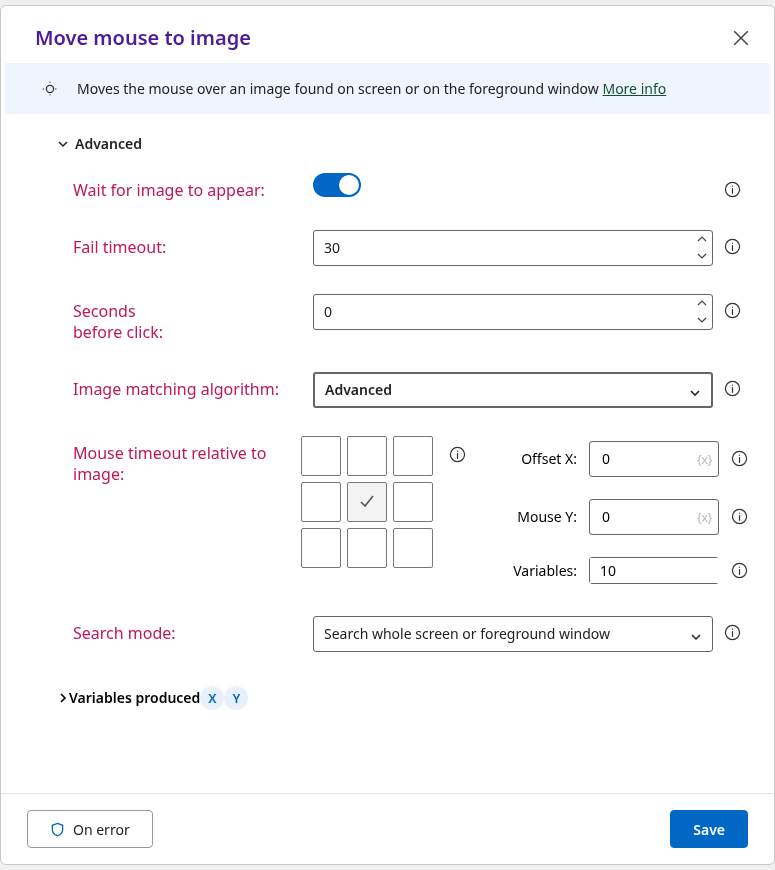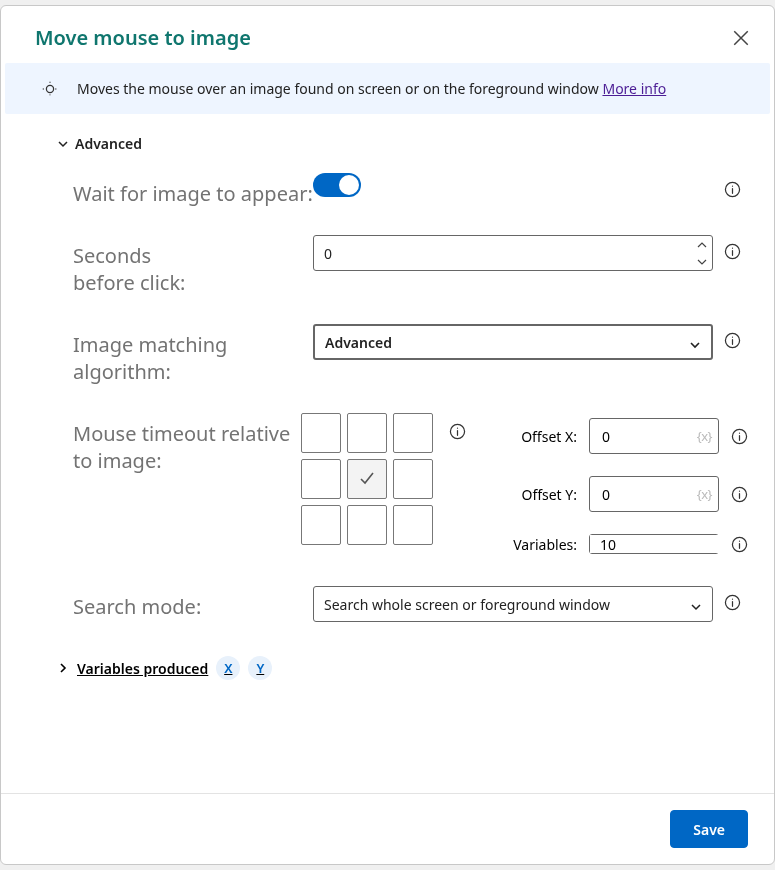--- a/index.html
+++ b/index.html
@@ -1,31 +1,31 @@
 <!DOCTYPE html>
 <html><head>
 <meta charset="utf-8">
 <style>
   * { box-sizing: border-box; font-family: "Segoe UI", system-ui, -apple-system, sans-serif; }
   body { margin: 0; background: #f0f0f0; display: flex; justify-content: center; padding: 5px; }
   .dialog { width: 775px; height: 860px; background: #fff; border: 1px solid #c8c8c8; border-radius: 6px; display: flex; flex-direction: column; position: relative; }
   .titlebar { display: flex; align-items: center; justify-content: space-between; padding: 18px 24px 12px 34px; }
-  .title { font-size: 20px; font-weight: 600; color: #0f766e; }
+  .title { font-size: 20px; font-weight: 600; color: #4c1d95; }
   .close { width: 18px; height: 18px; cursor: pointer; color: #444; }
   .close svg { width: 18px; height: 18px; }
   .banner { background: #eef5ff; margin: 0 4px; padding: 16px 20px 16px 36px; display: flex; align-items: center; gap: 18px; color: #222; font-size: 14px; border-radius: 2px; }
   .banner-icon { width: 18px; height: 18px; color: #333; flex-shrink: 0; }
-  .banner-link { color: #4c1d95; text-decoration: underline; cursor: pointer; }
+  .banner-link { color: #14532d; text-decoration: underline; cursor: pointer; }
   .body { flex: 1; overflow-y: auto; padding: 20px 26px 10px 56px; }
   .section-head { display: flex; align-items: center; gap: 6px; font-weight: 600; font-size: 14px; color: #222; cursor: pointer; margin-bottom: 20px; }
   .chev { width: 12px; height: 12px; display: inline-flex; align-items: center; justify-content: center; }
   .chev svg { width: 12px; height: 12px; }
   .form { padding-left: 16px; }
   .row { display: flex; align-items: flex-start; margin-bottom: 28px; }
-  .row-label { width: 240px; font-size: 20px; color: #737373; padding-top: 7px; line-height: 1.35; }
+  .row-label { width: 240px; font-size: 16px; color: #be185d; padding-top: 7px; line-height: 1.35; }
   .row-ctrl { flex: 1; display: flex; align-items: center; }
   .row-info { width: 32px; display: flex; justify-content: center; padding-top: 8px; }
   .info-ic { width: 17px; height: 17px; cursor: pointer; color: #333; }
   .info-ic svg { width: 17px; height: 17px; }
   .toggle { width: 48px; height: 24px; border-radius: 14px; background: #0067c5; position: relative; cursor: pointer; }
   .toggle .knob { position: absolute; right: 2px; top: 2px; width: 20px; height: 20px; border-radius: 50%; background: #fff; }
   .num-input, .select, .text-input { border: 1px solid #666; border-radius: 3px; height: 36px; font-size: 14px; color: #222; background: #fff; }
   .num-input { width: 400px; display: flex; align-items: stretch; }
   .num-input input { border: none; flex: 1; padding: 0 10px; font-size: 14px; outline: none; background: transparent; color: #222; }
   .spinner { width: 20px; display: flex; flex-direction: column; border-left: 0; }
@@ -38,23 +38,23 @@
   .gcell { border: 1px solid #777; border-radius: 2px; cursor: pointer; display: flex; align-items: center; justify-content: center; background: #fff; }
   .gcell.sel { background: #f3f3f3; }
   .gcell svg { width: 18px; height: 18px; color: #555; }
   .grid-wrap { display: flex; gap: 12px; align-items: flex-start; }
   .offset-col { display: flex; flex-direction: column; gap: 22px; padding-top: 5px; margin-left: 20px; }
   .offset-row { display: flex; align-items: center; gap: 12px; }
   .offset-label { font-size: 14px; width: 76px; text-align: right; }
   .offset-input { width: 130px; height: 36px; border: 1px solid #666; border-radius: 3px; display: flex; align-items: center; padding: 0 6px 0 10px; gap: 4px; }
   .offset-input input { border: none; flex: 1; width: 40px; font-size: 14px; outline: none; }
   .fx { color: #bbb; font-size: 13px; letter-spacing: -0.5px; }
-  .tol-input { width: 130px; height: 20px; border: 1px solid #666; border-radius: 3px; display: flex; align-items: stretch; }
+  .tol-input { width: 130px; height: 27px; border: 1px solid #666; border-radius: 3px; display: flex; align-items: stretch; }
   .tol-input input { border: none; flex: 1; padding: 0 10px; font-size: 14px; outline: none; }
-  .vars-row { display: flex; align-items: center; gap: 8px; padding: 6px 0 20px; text-decoration: underline; }
+  .vars-row { display: flex; align-items: center; gap: 0; padding: 6px 0 20px; }
   .var-pill { background: #e8f1fb; color: #0067c5; width: 24px; height: 24px; border-radius: 12px; display: inline-flex; align-items: center; justify-content: center; font-size: 13px; font-weight: 600; cursor: pointer; }
   .footer { border-top: 1px solid #e3e3e3; padding: 16px 26px; display: flex; align-items: center; }
   .btn { height: 38px; padding: 0 22px; border-radius: 4px; font-size: 14px; cursor: pointer; display: inline-flex; align-items: center; gap: 8px; border: 1px solid #999; background: #fff; color: #222; }
   .btn.primary { background: #0067c5; border-color: #0067c5; color: #fff; font-weight: 600; }
   .btn .shield { width: 15px; height: 15px; color: #0067c5; }
   .footer-right { margin-left: auto; display: flex; gap: 8px; }
   .grid-info { display:flex; align-items:center; width:24px; justify-content:center; padding-top:10px; }
 </style>
 </head>
 <body>
@@ -105,20 +105,46 @@
             </div>
         </div>
         <div class="row-info">
             <span class="info-ic"><svg viewBox="0 0 18 18" fill="none" stroke="currentColor" stroke-width="1.3">
                 <circle cx="9" cy="9" r="7.5"></circle>
                 <path d="M9 5.5h.01M9 8v5" stroke-linecap="round"></path>
               </svg></span>
           </div>
       </div>
 
+      <div class="row">
+        <div class="row-label">Fail timeout:</div>
+        <div class="row-ctrl">
+          <div class="num-input">
+            <input value="30" style="">
+            <div class="spinner">
+              <button>
+                  <svg viewBox="0 0 10 6" fill="none" stroke="currentColor" stroke-width="1.2">
+                    <path d="M1 5l4-4 4 4"></path>
+                  </svg>
+                </button>
+              <button>
+                  <svg viewBox="0 0 10 6" fill="none" stroke="currentColor" stroke-width="1.2">
+                    <path d="M1 1l4 4 4-4"></path>
+                  </svg>
+                </button>
+            </div>
+          </div>
+        </div>
+        <div class="row-info">
+            <span class="info-ic"><svg viewBox="0 0 18 18" fill="none" stroke="currentColor" stroke-width="1.3">
+                <circle cx="9" cy="9" r="7.5"></circle>
+                <path d="M9 5.5h.01M9 8v5" stroke-linecap="round"></path>
+              </svg></span>
+          </div>
+      </div>
 
       <div class="row">
         <div class="row-label" style="white-space:pre-line;">Seconds
 before click:</div>
         <div class="row-ctrl">
           <div class="num-input">
             <input value="0" style="">
             <div class="spinner">
               <button>
                   <svg viewBox="0 0 10 6" fill="none" stroke="currentColor" stroke-width="1.2">
@@ -190,21 +216,21 @@
               <div class="offset-input">
                 <input value="0" style="">
                 <span class="fx">{x}</span>
               </div>
               <span class="info-ic"><svg viewBox="0 0 18 18" fill="none" stroke="currentColor" stroke-width="1.3">
                     <circle cx="9" cy="9" r="7.5"></circle>
                     <path d="M9 5.5h.01M9 8v5" stroke-linecap="round"></path>
                   </svg></span>
             </div>
             <div class="offset-row">
-              <span class="offset-label">Offset Y:</span>
+              <span class="offset-label">Mouse Y:</span>
               <div class="offset-input">
                 <input value="0" style="">
                 <span class="fx">{x}</span>
               </div>
               <span class="info-ic"><svg viewBox="0 0 18 18" fill="none" stroke="currentColor" stroke-width="1.3">
                     <circle cx="9" cy="9" r="7.5"></circle>
                     <path d="M9 5.5h.01M9 8v5" stroke-linecap="round"></path>
                   </svg></span>
             </div>
             <div class="offset-row">
@@ -249,20 +275,28 @@
           </svg>
       </span>
       <span style="font-weight:600;font-size:14px;cursor:pointer;">Variables produced</span>
       <span class="var-pill">X</span>
       <span class="var-pill">Y</span>
     </div>
 
   </div>
 
   <div class="footer">
+    <button class="btn">
+      <span class="shield">
+        <svg viewBox="0 0 16 16" fill="none" stroke="currentColor" stroke-width="1.4">
+            <path d="M8 1.5l5.5 2v4.5c0 3.5-2.5 5.7-5.5 6.5C5 13.7 2.5 11.5 2.5 8V3.5L8 1.5z"></path>
+          </svg>
+      </span>
+      <span>On error</span>
+    </button>
     <div class="footer-right">
       <button class="btn primary">
           <span>Save</span>
         </button>
     </div>
   </div>
 
 </div>
 
 </body></html>

